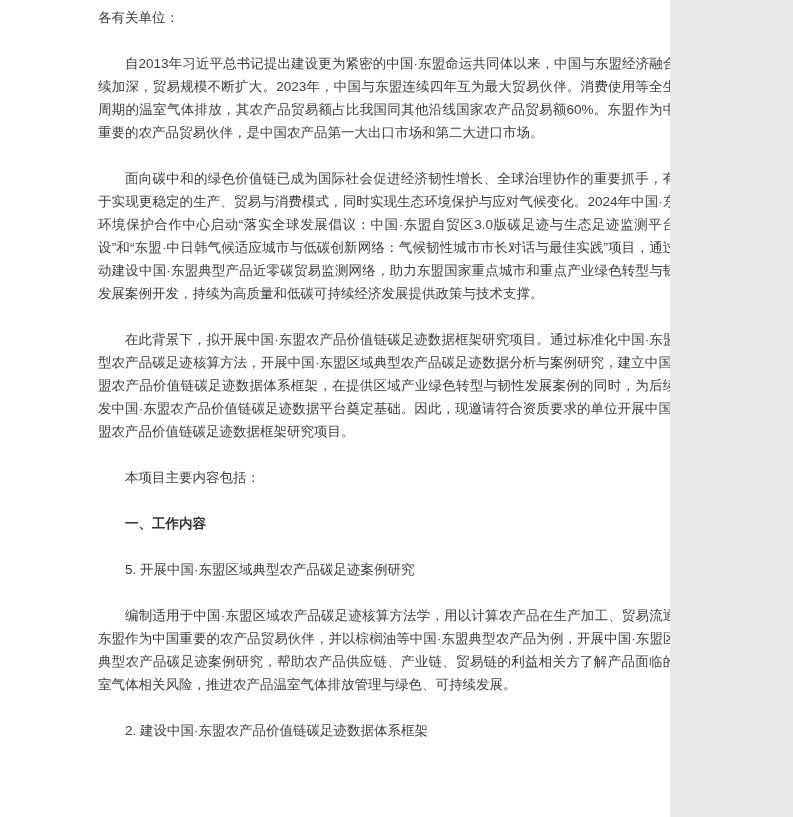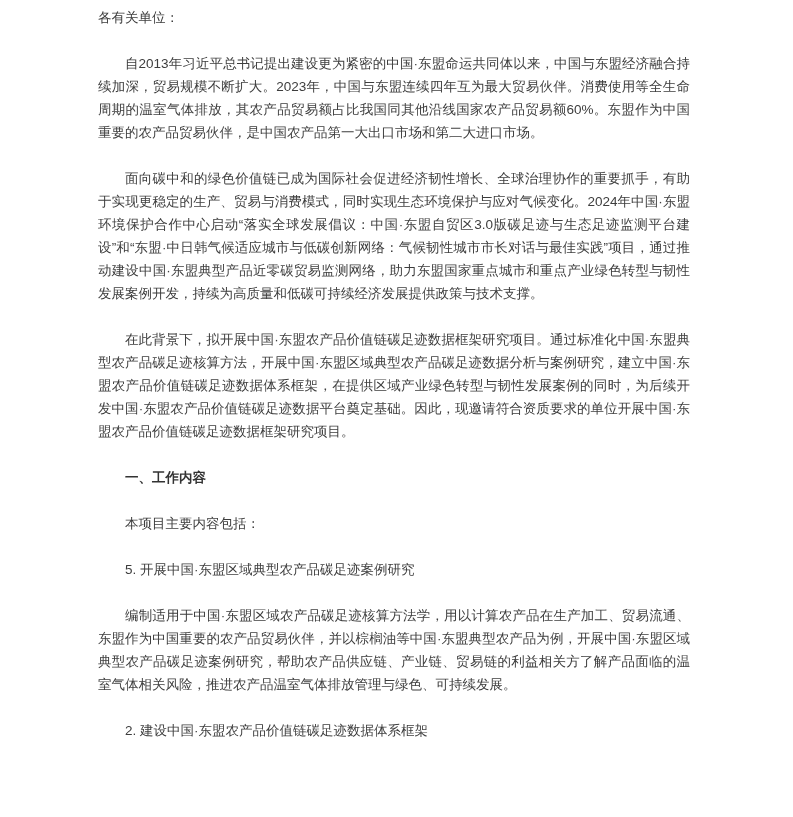--- a/index.html
+++ b/index.html
@@ -1,19 +1,19 @@
 <!DOCTYPE html>
 <html><head>
 <meta charset="utf-8">
 <style>
   * { margin: 0; padding: 0; box-sizing: border-box; }
   html, body { background: #e8e8e8; }
   .page {
     position: relative;
-    width: 793px;
+    width: 670px;
     height: 817px;
     background: #ffffff;
     overflow: hidden;
     font-family: "Liberation Sans", "DejaVu Sans", sans-serif;
   }
   .text-column {
     position: absolute;
     left: 98px;
     top: 6px;
     width: 592px;
@@ -38,23 +38,23 @@
   <div class="text-column">
 
     <div class="block no-indent single">各有关单位：</div>
 
     <div class="block indent">自2013年习近平总书记提出建设更为紧密的中国·东盟命运共同体以来，中国与东盟经济融合持续加深，贸易规模不断扩大。2023年，中国与东盟连续四年互为最大贸易伙伴。消费使用等全生命周期的温室气体排放，其农产品贸易额占比我国同其他沿线国家农产品贸易额60%。东盟作为中国重要的农产品贸易伙伴，是中国农产品第一大出口市场和第二大进口市场。</div>
 
     <div class="block indent">面向碳中和的绿色价值链已成为国际社会促进经济韧性增长、全球治理协作的重要抓手，有助于实现更稳定的生产、贸易与消费模式，同时实现生态环境保护与应对气候变化。2024年中国·东盟环境保护合作中心启动“落实全球发展倡议：中国·东盟自贸区3.0版碳足迹与生态足迹监测平台建设”和“东盟·中日韩气候适应城市与低碳创新网络：气候韧性城市市长对话与最佳实践”项目，通过推动建设中国·东盟典型产品近零碳贸易监测网络，助力东盟国家重点城市和重点产业绿色转型与韧性发展案例开发，持续为高质量和低碳可持续经济发展提供政策与技术支撑。</div>
 
     <div class="block indent">在此背景下，拟开展中国·东盟农产品价值链碳足迹数据框架研究项目。通过标准化中国·东盟典型农产品碳足迹核算方法，开展中国·东盟区域典型农产品碳足迹数据分析与案例研究，建立中国·东盟农产品价值链碳足迹数据体系框架，在提供区域产业绿色转型与韧性发展案例的同时，为后续开发中国·东盟农产品价值链碳足迹数据平台奠定基础。因此，现邀请符合资质要求的单位开展中国·东盟农产品价值链碳足迹数据框架研究项目。</div>
 
+    <div class="block indent single">本项目主要内容包括：</div>
+
     <div class="block indent single heading-bold">一、工作内容</div>
-
-    <div class="block indent single">本项目主要内容包括：</div>
 
     <div class="block indent single">5. 开展中国·东盟区域典型农产品碳足迹案例研究</div>
 
     <div class="block indent">编制适用于中国·东盟区域农产品碳足迹核算方法学，用以计算农产品在生产加工、贸易流通、东盟作为中国重要的农产品贸易伙伴，并以棕榈油等中国·东盟典型农产品为例，开展中国·东盟区域典型农产品碳足迹案例研究，帮助农产品供应链、产业链、贸易链的利益相关方了解产品面临的温室气体相关风险，推进农产品温室气体排放管理与绿色、可持续发展。</div>
 
     <div class="block indent single">2. 建设中国·东盟农产品价值链碳足迹数据体系框架</div>
 
   </div>
 </div>
 

